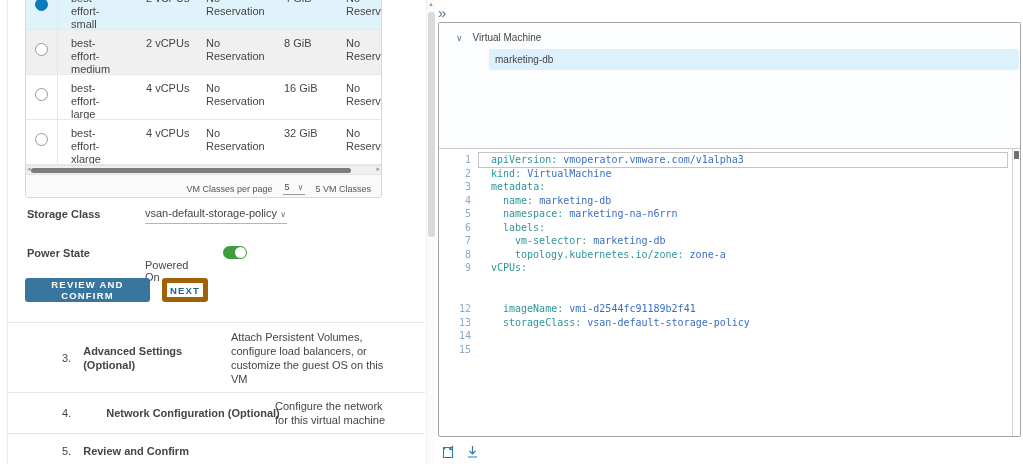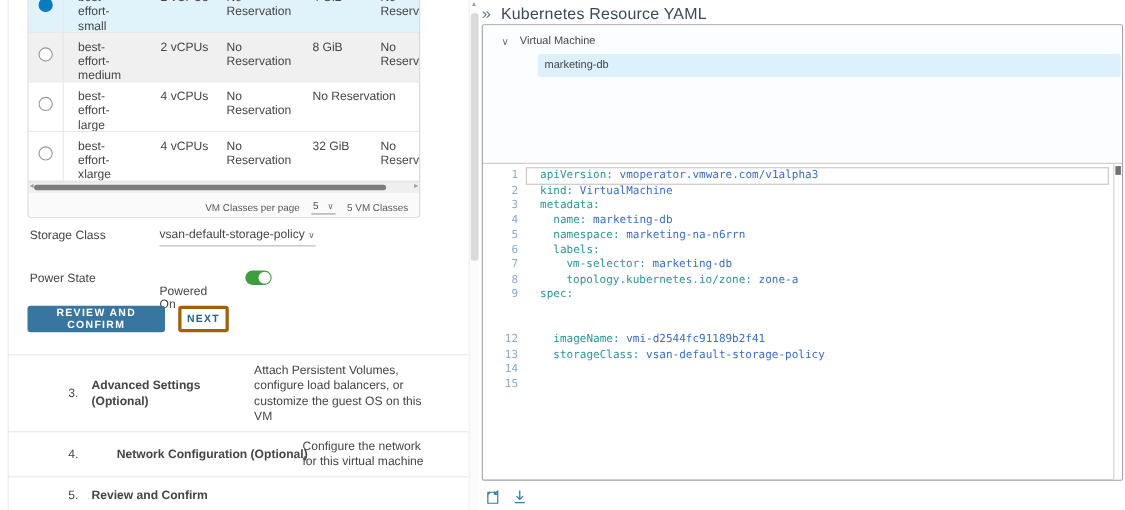--- a/index.html
+++ b/index.html
@@ -31,30 +31,30 @@
   .hscroll .thumb { position:absolute; left:5px; top:2px; width:320px; height:5px; background:#7c7c7c; border-radius:3px; }
   .hscroll .arr { position:absolute; top:-1px; font-size:7px; color:#9a9a9a; }
   .pager {
     height:28px; background:#fafafa; border-top:1px solid #e6e6e6;
     display:flex; align-items:center; justify-content:flex-end; gap:10px;
     padding-right:10px; font-size:9px; color:#565656;
   }
   .pager .pp { border-bottom:1px solid #9a9a9a; padding:0 2px 2px 2px; display:flex; gap:8px; align-items:center; color:#454545; }
   .caret { font-size:8px; color:#6e6e6e; }
   .field-row { position:absolute; left:27px; font-size:11px; }
-  .field-label { font-weight:400; color:#454545; display:inline-block; width:90px; }
+  .field-label { font-weight:700; color:#454545; display:inline-block; width:90px; }
   .dd { position:absolute; left:118px; top:-1px; border-bottom:1px solid #b5b5b5; padding:0 4px 4px 0; width:142px; white-space:nowrap; }
   .btn-primary {
     position:absolute; left:25px; top:278px; width:125px; height:24px;
     background:#38769f; color:#fff; border:none; border-radius:3px;
     font-family:"Liberation Sans",sans-serif; font-size:9.5px; font-weight:700; letter-spacing:1.2px;
   }
   .btn-outline {
     position:absolute; left:162px; top:278px; width:46px; height:24px;
-    background:#fff; color:#20638f; border:3px solid #a16207; border-radius:3px;
+    background:#fff; color:#20638f; border:5px solid #a16207; border-radius:3px;
     font-family:"Liberation Sans",sans-serif; font-size:9.5px; font-weight:700; letter-spacing:1.2px;
   }
   .steps { position:absolute; left:7px; top:322px; width:418px; }
   .step { display:flex; align-items:center; border-top:1px solid #e6e6e6; padding:6px 32px 6px 55px; }
   .step:nth-of-type(1) { min-height:70px; }
   .step:nth-of-type(2) { min-height:36px; }
   .step:nth-of-type(3) { min-height:34px; border-bottom:0; }
   .step-num { font-size:11px; margin-right:12px; }
   .step-title { font-size:11px; font-weight:700; line-height:14px; max-width:150px; }
   .step:nth-of-type(1) .step-title { max-width:110px; }
@@ -116,20 +116,21 @@
           <div class="cell cell-mem">8 GiB</div>
           <div class="cell cell-memres">No Reservation</div>
         </div>
         <div class="vm-row">
           <div class="cell cell-radio">
             <span class="radio"></span>
           </div>
           <div class="cell cell-name"><span>best-effort-large</span></div>
           <div class="cell cell-cpu">4 vCPUs</div>
           <div class="cell cell-cpures">No Reservation</div>
+          <div class="cell cell-mem">16 GiB</div>
           <div class="cell cell-memres">No Reservation</div>
         </div>
         <div class="vm-row">
           <div class="cell cell-radio">
             <span class="radio"></span>
           </div>
           <div class="cell cell-name"><span>best-effort-xlarge</span></div>
           <div class="cell cell-cpu">4 vCPUs</div>
           <div class="cell cell-cpures">No Reservation</div>
           <div class="cell cell-mem">32 GiB</div>
@@ -187,21 +188,20 @@
       </div>
     </div>
 
   <div class="vtrack">
     <span class="up">▲</span>
     <div class="thumb"></div>
   </div>
 
   <div class="yaml-title">
     <span class="chev">»</span>
-    <span class="txt">Kubernetes Resource YAML</span>
   </div>
 
   <div class="yaml-box">
     <div class="tree">
       <div class="tree-row">
         <span class="chev">∨</span>
         <span>Virtual Machine</span>
       </div>
       <div class="tree-sel">marketing-db</div>
     </div>
@@ -211,21 +211,21 @@
         <div class="thumb"></div>
       </div>
     <div class="code-line" style="top: 5px;"><span class="ln">1</span><span class="src" style="padding-left:20px"><span class="tok-key">apiVersion:</span><span class="tok-val"> vmoperator.vmware.com/v1alpha3</span></span></div>
         <div class="code-line" style="top: 18.55px;"><span class="ln">2</span><span class="src" style="padding-left:20px"><span class="tok-key">kind:</span><span class="tok-val"> VirtualMachine</span></span></div>
         <div class="code-line" style="top: 32.1px;"><span class="ln">3</span><span class="src" style="padding-left:20px"><span class="tok-key">metadata:</span></span></div>
         <div class="code-line" style="top: 45.65px;"><span class="ln">4</span><span class="src" style="padding-left:32px"><span class="tok-key">name:</span><span class="tok-val"> marketing-db</span></span></div>
         <div class="code-line" style="top: 59.2px;"><span class="ln">5</span><span class="src" style="padding-left:32px"><span class="tok-key">namespace:</span><span class="tok-val"> marketing-na-n6rrn</span></span></div>
         <div class="code-line" style="top: 72.75px;"><span class="ln">6</span><span class="src" style="padding-left:32px"><span class="tok-key">labels:</span></span></div>
         <div class="code-line" style="top: 86.3px;"><span class="ln">7</span><span class="src" style="padding-left:44px"><span class="tok-key">vm-selector:</span><span class="tok-val"> marketing-db</span></span></div>
         <div class="code-line" style="top: 99.85px;"><span class="ln">8</span><span class="src" style="padding-left:44px"><span class="tok-key">topology.kubernetes.io/zone:</span><span class="tok-val"> zone-a</span></span></div>
-        <div class="code-line" style="top: 113.4px;"><span class="ln">9</span><span class="src" style="padding-left:20px"><span class="tok-key">spec:</span></span></div>
+        <div class="code-line" style="top: 113.4px;"><span class="ln">9</span><span class="src" style="padding-left:20px"><span class="tok-key">vCPUs:</span></span></div>
         <div class="code-line" style="top: 154.05px;"><span class="ln">12</span><span class="src" style="padding-left:32px"><span class="tok-key">imageName:</span><span class="tok-val"> vmi-d2544fc91189b2f41</span></span></div>
         <div class="code-line" style="top: 167.6px;"><span class="ln">13</span><span class="src" style="padding-left:32px"><span class="tok-key">storageClass:</span><span class="tok-val"> vsan-default-storage-policy</span></span></div>
         <div class="code-line" style="top: 181.15px;"><span class="ln">14</span></div>
         <div class="code-line" style="top: 194.7px;"><span class="ln">15</span><span class="src" style="padding-left:20px"></span></div>
       </div>
   </div>
 
   <div class="yaml-actions">
     <span>
       <svg width="14" height="15" viewBox="0 0 14 15" fill="none" stroke="#3279ab" stroke-width="1.1">

